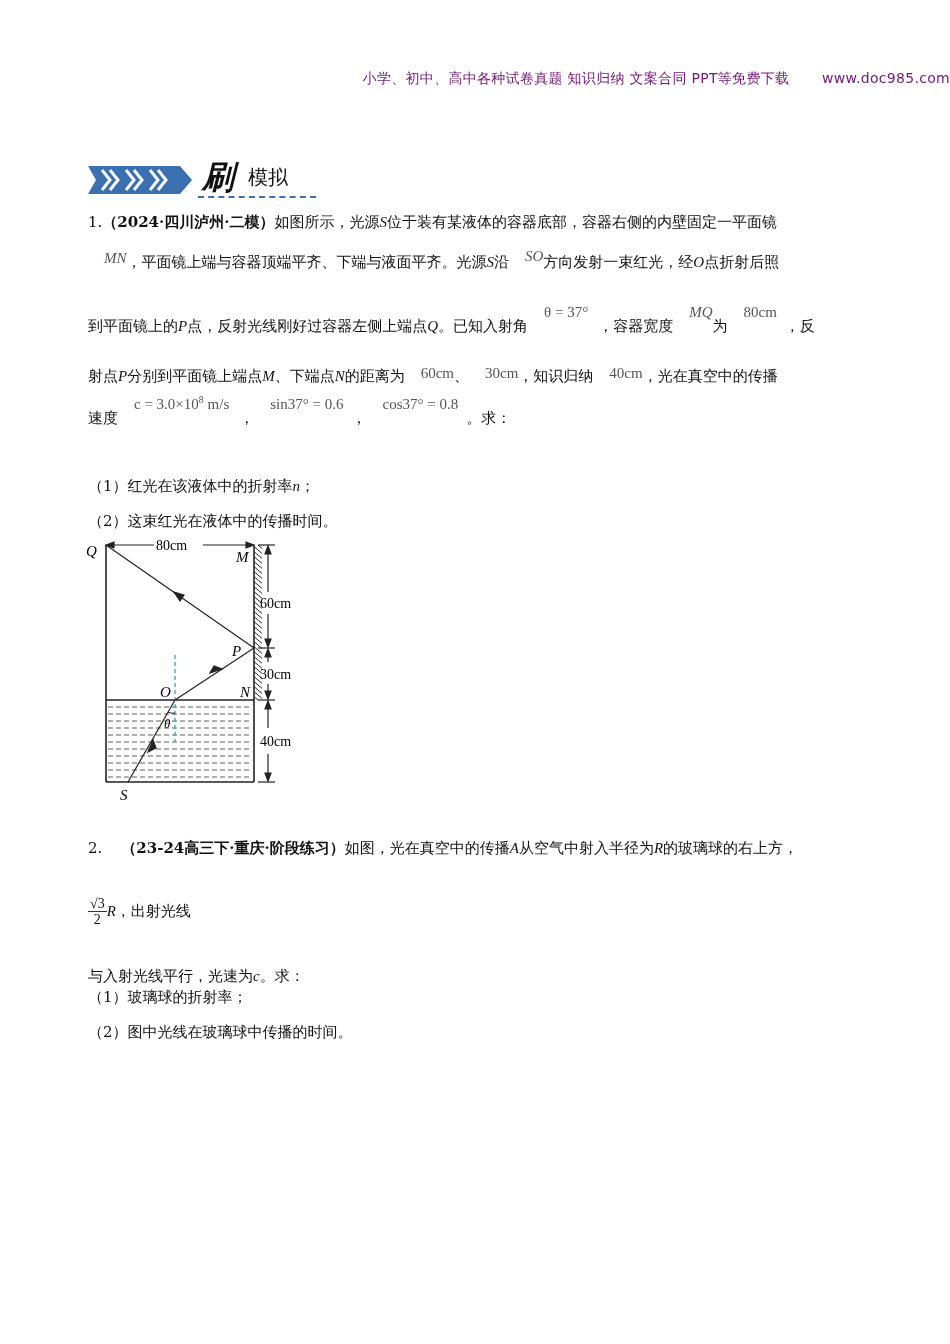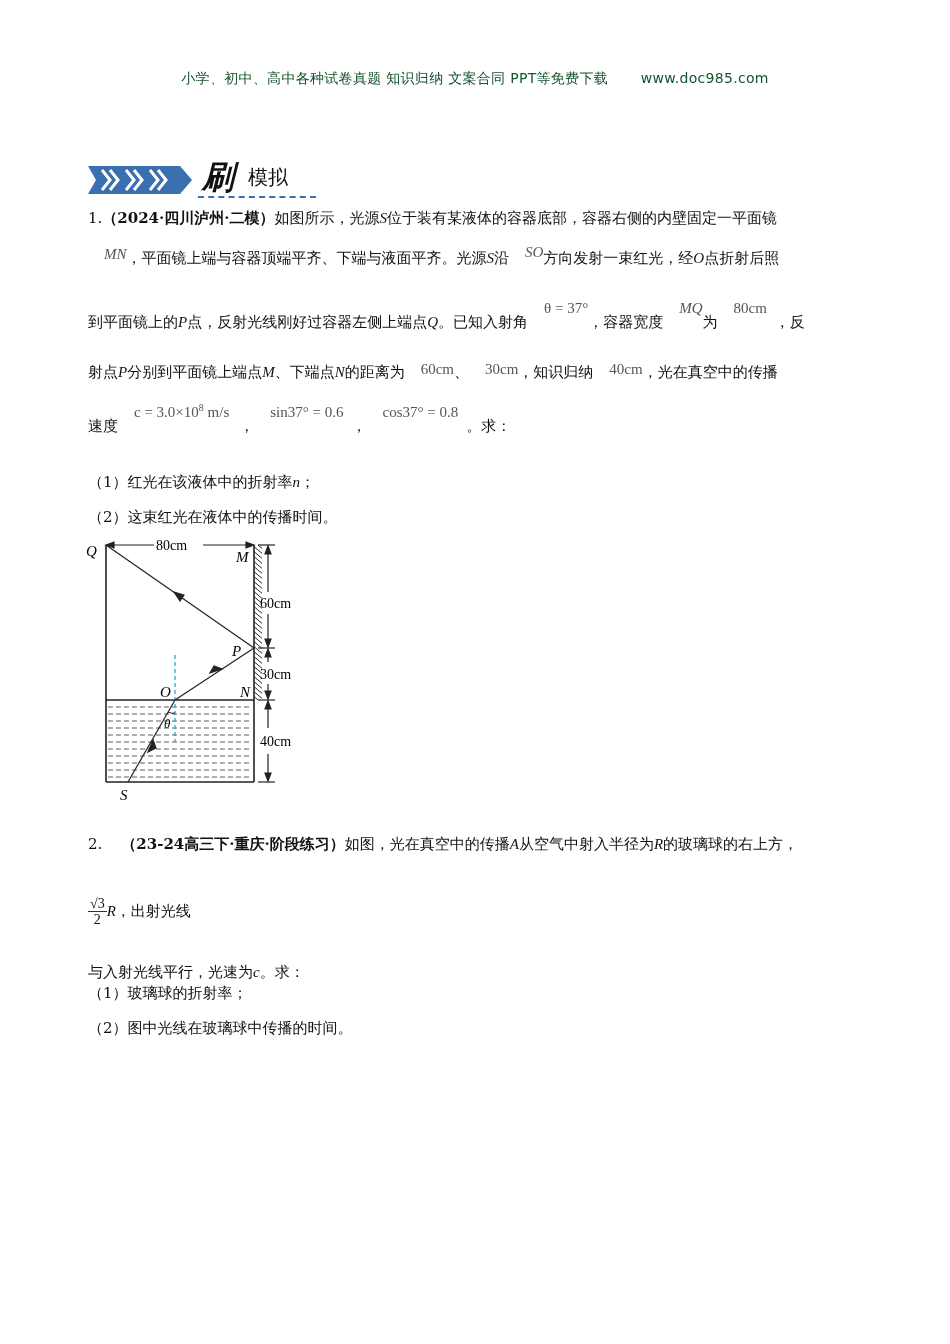--- a/index.html
+++ b/index.html
@@ -1,22 +1,22 @@
 <!DOCTYPE html>
 <html><head>
 <meta charset="utf-8">
 <style>
   html, body { margin:0; padding:0; background:#ffffff; }
   body { width:950px; height:1344px; position:relative; overflow:hidden;
          font-family:"DejaVu Serif", "Liberation Serif", serif; color:#111; }
   .abs { position:absolute; }
-  .header { top:70px; left:0; width:950px; text-align:center; font-size:14px;
-            font-family:"DejaVu Sans", "Liberation Sans", sans-serif; color:#14532d; letter-spacing:0.3px; }
+  .header { top:70px; left:0; width:950px; text-align:right; font-size:14px;
+            font-family:"DejaVu Sans", "Liberation Sans", sans-serif; color:#701a75; letter-spacing:0.3px; }
   .header .site { margin-left:28px; }
-  .line { position:absolute; left:88px; font-size:15px; white-space:nowrap; line-height:20px; }
+  .line { position:absolute; left:88px; font-size:15px; white-space:nowrap; line-height:28px; }
   .b { font-weight:bold; }
   .it { font-style:italic; font-family:"Liberation Serif", serif; }
   .math { font-family:"Liberation Serif", serif; color:#555; font-size:15px; position:relative;margin-left:16px; }
   .sup { position:relative; top:-14px; }
   .frac { display:inline-block; vertical-align:middle; text-align:center; font-family:"Liberation Serif", serif; font-size:14px; line-height:15px; }
   .frac .num { display:block; border-bottom:1px solid #333; padding:0 2px; }
   .frac .den { display:block; }
   svg text { font-family:"Liberation Serif", serif; }
 </style>
 </head>
@@ -44,26 +44,26 @@
   <div style="position:absolute;left:110px;top:40px;width:118px;border-bottom:2px dashed #3a6fb0;"></div>
 </div>
 
 <div class="line" style="top:208px;">
   <span>1.</span><span class="b">（2024·四川泸州·二模）</span><span>如图所示，光源</span><span class="it">S</span><span>位于装有某液体的容器底部，容器右侧的内壁固定一平面镜</span>
 </div>
 <div class="line" style="top:248px;">
   <span class="math it" style="top:-4px;">MN</span><span>，平面镜上端与容器顶端平齐、下端与液面平齐。光源</span><span class="it">S</span><span>沿</span><span class="math it" style="top:-6px;text-align:center;">SO</span><span>方向发射一束红光，经</span><span class="it">O</span><span>点折射后照</span>
 </div>
 <div class="line" style="top:312px;">
-  <span>到平面镜上的</span><span class="it">P</span><span>点，反射光线刚好过容器左侧上端点</span><span class="it">Q</span><span>。已知入射角</span><span class="math sup">θ = 37°</span><span style="">，容器宽度</span><span class="math it sup">MQ</span><span>为</span><span class="math sup">80cm</span><span style="margin-left:8px">，反</span>
+  <span>到平面镜上的</span><span class="it">P</span><span>点，反射光线刚好过容器左侧上端点</span><span class="it">Q</span><span>。已知入射角</span><span class="math sup">θ = 37°</span><span style="margin-left:10px">，容器宽度</span><span class="math it sup">MQ</span><span>为</span><span class="math sup">80cm</span><span style="margin-left:8px">，反</span>
 </div>
 <div class="line" style="top:362px;">
   <span>射点</span><span class="it">P</span><span>分别到平面镜上端点</span><span class="it">M</span><span>、下端点</span><span class="it">N</span><span>的距离为</span><span class="math" style="top:-3px;">60cm</span><span>、</span><span class="math" style="top:-3px;">30cm</span><span>，知识归纳</span><span class="math" style="top:-3px;">40cm</span><span>，光在真空中的传播</span>
 </div>
-<div class="line" style="top:416px;">
+<div class="line" style="top:404px;">
   <span>速度</span><span class="math sup"><span>c = 3.0×10</span><span style="font-size:10px;position:relative;top:-6px;">8</span><span> m/s</span></span><span style="margin-left:10px">，</span><span class="math sup">sin37° = 0.6</span><span style="margin-left:8px">，</span><span class="math sup">cos37° = 0.8</span><span style="margin-left:8px">。求：</span>
 </div>
 <div class="line" style="top:472px;">
   <span>（1）红光在该液体中的折射率</span><span class="it">n</span><span>；</span>
 </div>
 <div class="line" style="top:507px;">（2）这束红光在液体中的传播时间。</div>
 
 <svg class="abs" style="left:80px;top:530px;" width="240" height="275" viewBox="80 530 240 275">
   <defs>
     <pattern id="hatch" width="6" height="5" patternUnits="userSpaceOnUse">

